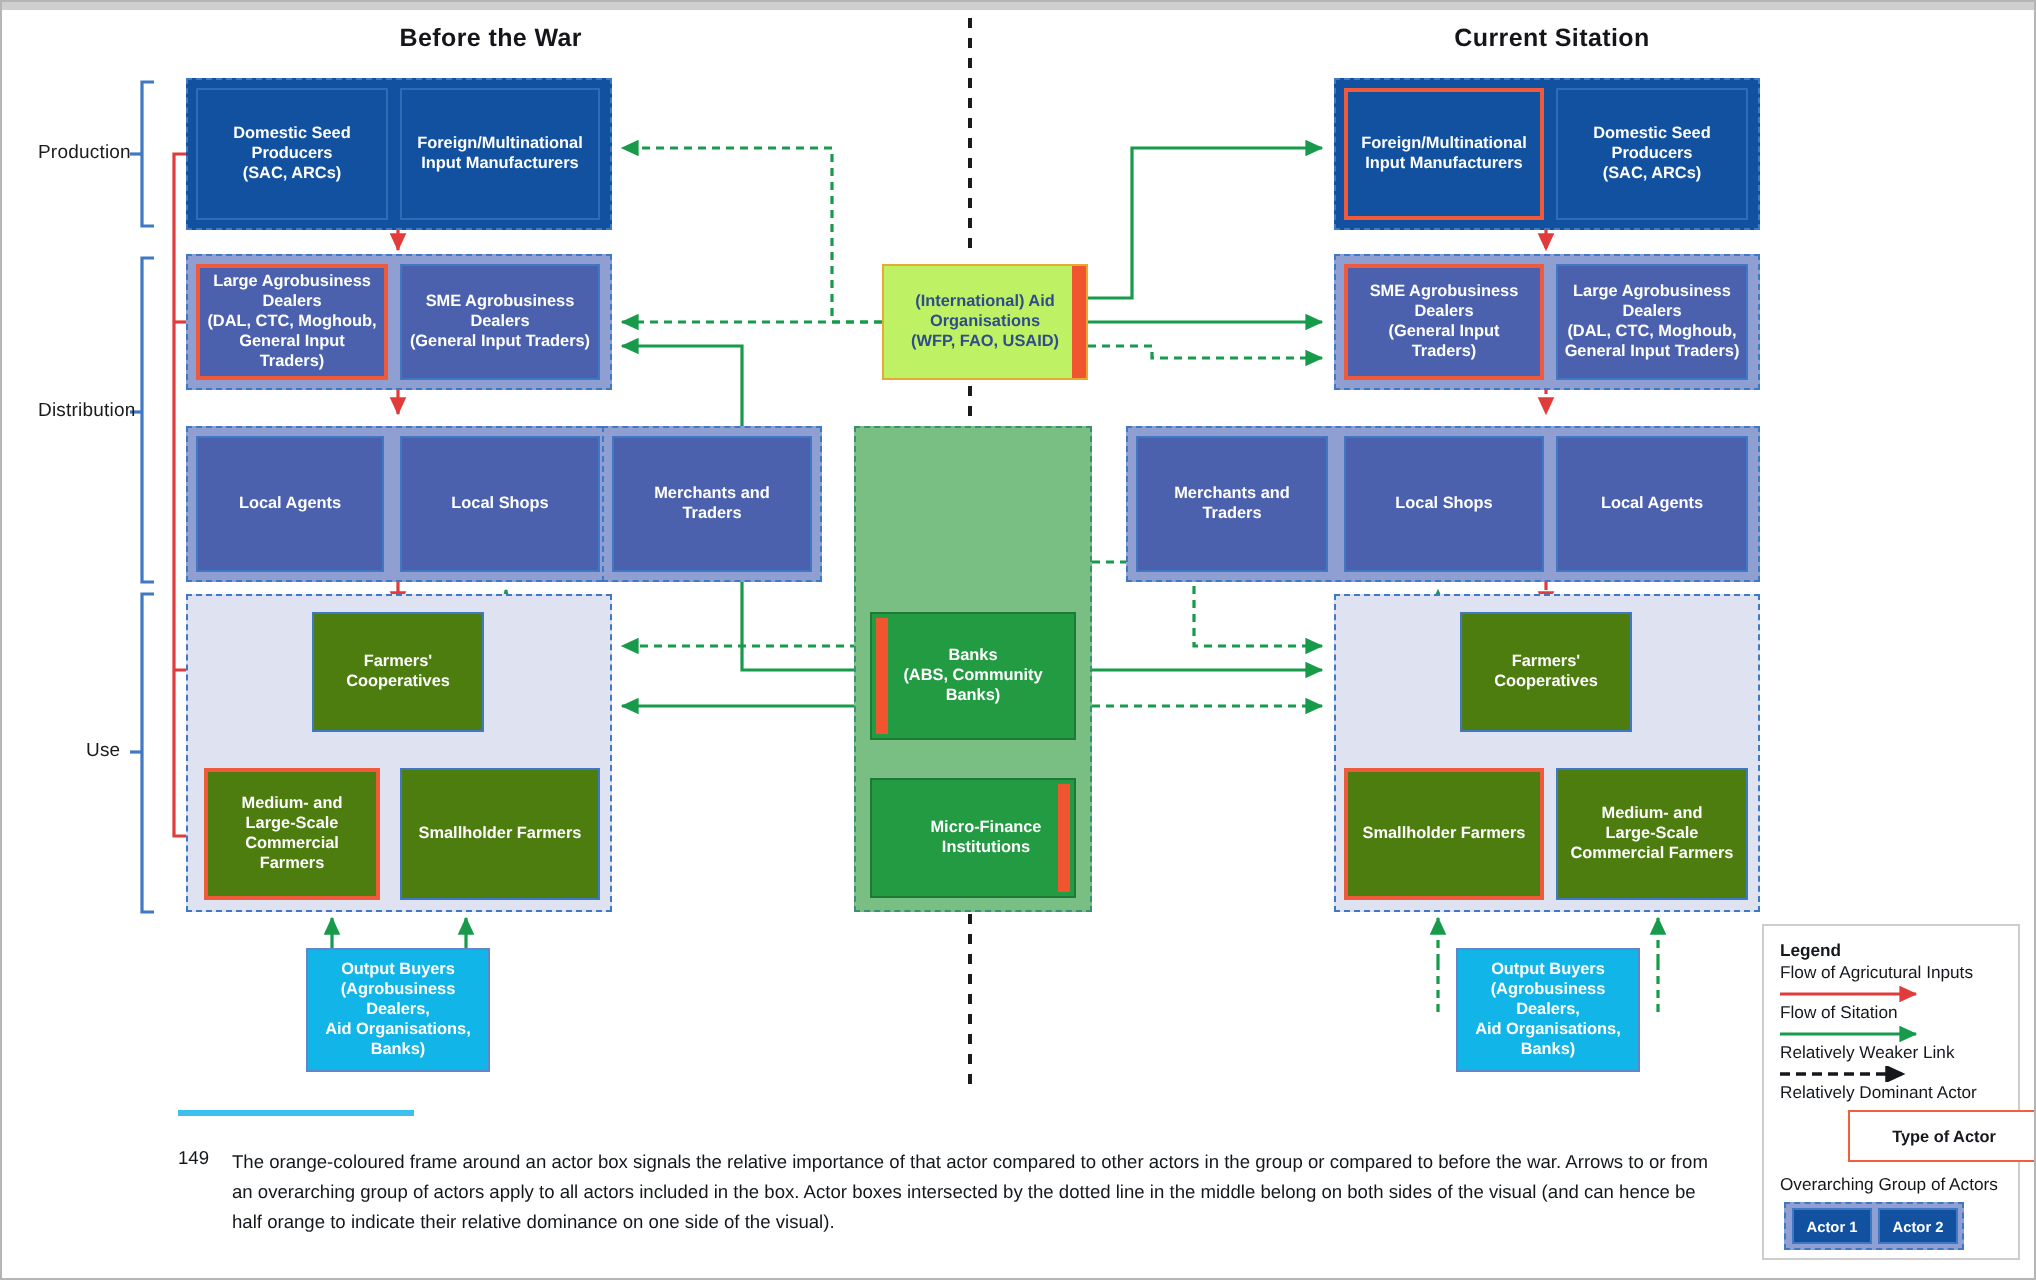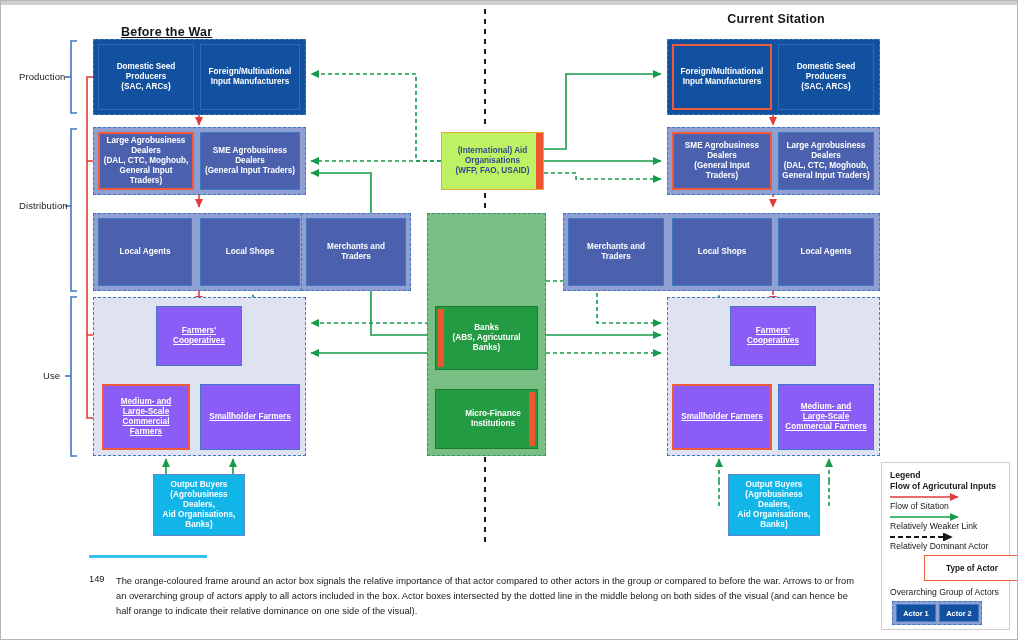--- a/index.html
+++ b/index.html
@@ -10,21 +10,21 @@
   svg{position:absolute;left:0;top:0;}
   .stage-label{position:absolute;font-size:9.5px;color:#1b1b1b;letter-spacing:.1px;}
   .col-title{position:absolute;font-size:12.5px;font-weight:700;color:#16161a;letter-spacing:.2px;}
 
   
   .box{position:absolute;box-sizing:border-box;display:flex;align-items:center;justify-content:center;
        text-align:center;color:#ffffff;font-weight:700;line-height:1.22;padding:2px 3px;}
   .b-lines{display:block;}
   .prod{background:#12519f;border:1px solid #2f6cb5;font-size:8.2px;}
   .dist{background:#4b61ad;border:1px solid #3f78c4;font-size:8.2px;}
-  .use{background:#8b5cf6;border:1px solid #3f78c4;font-size:8.2px;text-decoration:underline;}
+  .use{background:#4d7c0f;border:1px solid #3f78c4;font-size:8.2px;}
   .green{background:#239b42;border:1px solid #1c7a35;font-size:8.2px;}
   .aid{background:#bef264;border:1px solid #e7a92f;color:#2f4d8a;font-size:8.2px;}
   .cyan{background:#12b5e8;border:1px solid #5e86c9;font-size:8.2px;}
   .dominant{border:2.2px solid #ef5a3c !important;}
 
   
   .grp{position:absolute;box-sizing:border-box;border:1.6px dashed #3f78c4;}
   .grp-prod{background:#12519f;}
   .grp-dist{background:#8f9fd2;}
   .grp-use{background:#dfe3f1;}
@@ -143,21 +143,21 @@
 
       <path d="M690,322 L718,322 L718,294" marker-end="url(#ar-green)" stroke-dasharray="4,3"></path>
 
       <path d="M718,480 L718,458" marker-end="url(#ar-green)" stroke-dasharray="4,3"></path>
       <path d="M828,480 L828,458" marker-end="url(#ar-green)" stroke-dasharray="4,3"></path>
       <path d="M718,480 L718,505" stroke-dasharray="4,3"></path>
       <path d="M828,480 L828,505" stroke-dasharray="4,3"></path>
     </g>
   </svg>
 
-  <div class="col-title" style="left:120px;top:24px;width:170px;text-align:left;text-decoration:underline;">Before the War</div>
+  <div class="col-title" style="left:120px;top:11px;width:170px;text-align:right;">Before the War</div>
   <div class="col-title" style="left:690px;top:11px;width:170px;text-align:center;">Current Sitation</div>
 
   <div class="stage-label" style="left:18px;top:70px;">Production</div>
   <div class="stage-label" style="left:18px;top:199px;">Distribution</div>
   <div class="stage-label" style="left:42px;top:369px;">Use</div>
 
   <div class="grp grp-prod" style="left:92px;top:38px;width:213px;height:76px;"></div>
   <div class="box prod" style="left:97px;top:43px;width:96px;height:66px;">
     <span>
         <span class="b-lines">Domestic Seed</span>
@@ -250,21 +250,21 @@
         <span class="b-lines">(WFP, FAO, USAID)</span>
       </span>
     <span class="strip" style="right:0;top:0;width:7px;height:100%;"></span>
   </div>
 
   <div class="grp grp-green" style="left:426px;top:212px;width:119px;height:243px;"></div>
 
   <div class="box green" style="left:434px;top:305px;width:103px;height:64px;">
     <span>
         <span class="b-lines">Banks</span>
-        <span class="b-lines">(ABS, Agricutural</span>
+        <span class="b-lines">(ABS, Community</span>
         <span class="b-lines">Banks)</span>
       </span>
     <span class="strip" style="left:2px;top:2px;width:6px;height:calc(100% - 4px);"></span>
   </div>
   <div class="box green" style="left:434px;top:388px;width:103px;height:60px;padding-left:16px;">
     <span>
         <span class="b-lines">Micro-Finance</span>
         <span class="b-lines">Institutions</span>
       </span>
     <span class="strip" style="right:2px;top:2px;width:6px;height:calc(100% - 4px);"></span>
@@ -344,21 +344,21 @@
     <span>
         <span class="b-lines">Output Buyers</span>
         <span class="b-lines">(Agrobusiness Dealers,</span>
         <span class="b-lines">Aid Organisations,</span>
         <span class="b-lines">Banks)</span>
       </span>
   </div>
 
   <div id="legend" style="left:880px;top:461px;width:129px;height:168px;">
     <div class="lg-t lg-bold" style="left:8px;top:7px;">Legend</div>
-    <div class="lg-t" style="left:8px;top:18px;font-weight:bold;">Flow of Agricutural Inputs</div>
+    <div class="lg-t" style="left:8px;top:18px;">Flow of Agricutural Inputs</div>
     <svg style="left:8px;top:30px;position:absolute;" width="76" height="8">
       <line x1="0" y1="4" x2="68" y2="4" stroke="#e23b3b" stroke-width="1.6" marker-end="url(#ar-red)"></line>
     </svg>
     <div class="lg-t" style="left:8px;top:38px;">Flow of Sitation</div>
     <svg style="left:8px;top:50px;position:absolute;" width="76" height="8">
       <line x1="0" y1="4" x2="68" y2="4" stroke="#179b4a" stroke-width="1.6" marker-end="url(#ar-green)"></line>
     </svg>
     <div class="lg-t" style="left:8px;top:58px;">Relatively Weaker Link</div>
     <svg style="left:8px;top:70px;position:absolute;" width="76" height="8">
       <line x1="0" y1="4" x2="62" y2="4" stroke="#14181c" stroke-width="1.8" stroke-dasharray="5,3" marker-end="url(#ar-blk)"></line>

